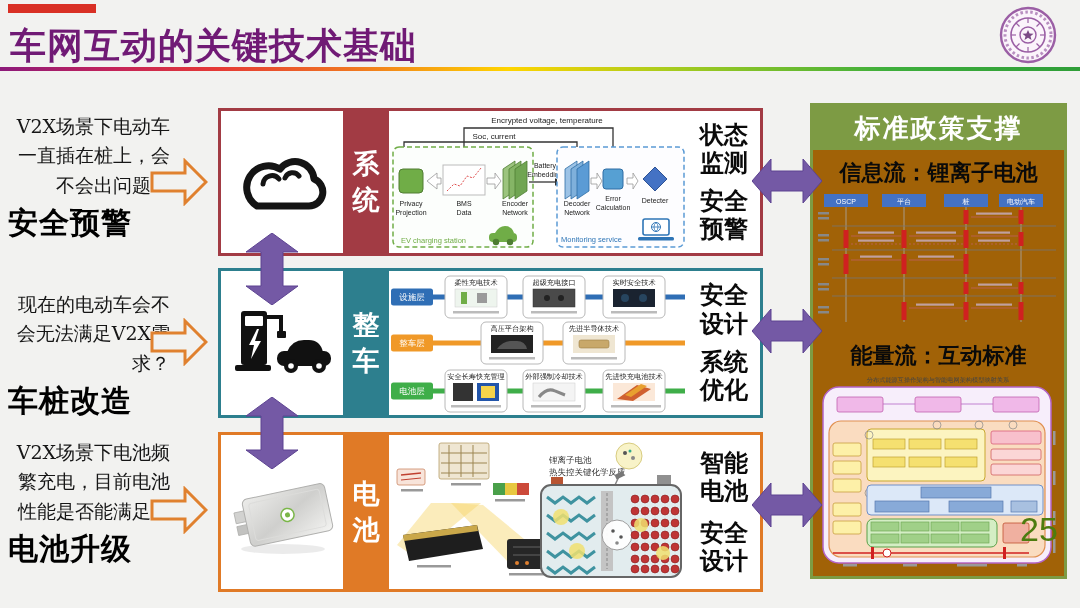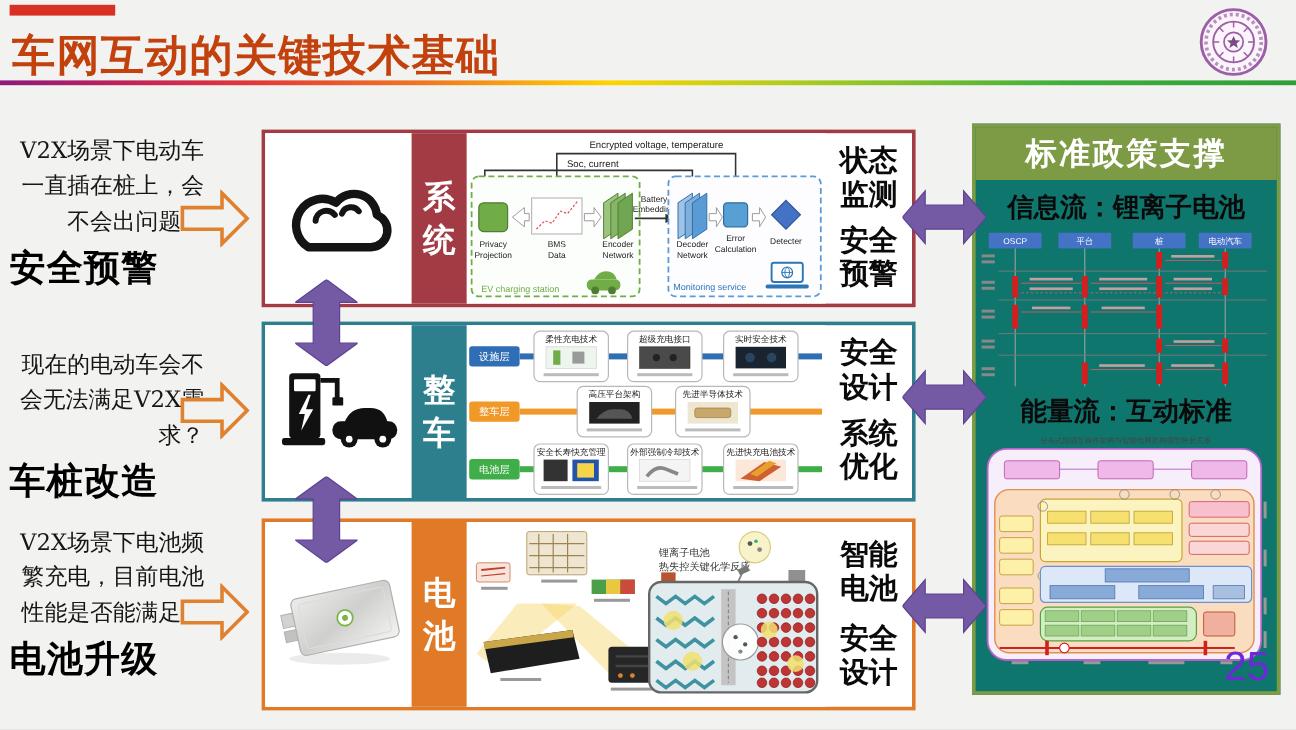--- a/index.html
+++ b/index.html
@@ -1,21 +1,21 @@
 <!DOCTYPE html>
 <html><head>
 <meta charset="utf-8">
 <style>
   html,body{margin:0;padding:0;background:#dcdcda;}
   .stage{position:relative;width:1080px;height:608px;background:#f2f2f0;overflow:hidden;
          font-family:"Liberation Sans",sans-serif;}
   .abs{position:absolute;}
   
   .red-bar{left:8px;top:4px;width:88px;height:9px;background:#d93025;}
-  .slide-title{left:10px;top:22px;font-size:36px;font-weight:900;color:#c2410c;letter-spacing:1px;}
+  .slide-title{left:10px;top:22px;font-size:36px;font-weight:900;color:#701a75;letter-spacing:1px;}
   .title-underline{left:0;top:67px;width:1080px;height:4px;
     background:linear-gradient(90deg,#8c1a7a 0%,#c2225b 10%,#e53935 20%,#f07820 33%,#ffd400 47%,#a8cc1e 62%,#3faf3c 82%,#2f9e38 100%);}
   
   .question{left:8px;width:162px;color:#161616;}
   .q-text{font-family:"DejaVu Serif","Liberation Serif",serif;font-size:19px;line-height:1.55;text-align:right;}
   .q-key{font-size:30px;font-weight:bold;color:#000;margin-top:3px;letter-spacing:1px;}
   
   .row{left:218px;width:545px;background:#fff;display:flex;box-sizing:border-box;}
   .row-system{top:108px;height:148px;border:3px solid #a23b44;}
   .row-vehicle{top:268px;height:150px;border:3px solid #2d7f8e;}
@@ -23,26 +23,26 @@
   .icon-cell{width:122px;display:flex;align-items:center;justify-content:center;background:#fff;}
   .label-bar{width:46px;display:flex;align-items:center;justify-content:center;color:#fff;
              font-size:27px;font-weight:bold;}
   .label-bar span{display:inline-block;width:1.1em;line-height:1.35;word-break:break-all;text-align:center;}
   .bar-system{background:#a23b44;} .bar-vehicle{background:#2d7f8e;} .bar-battery{background:#e07a26;}
   .diagram-cell{flex:1;position:relative;background:#fff;}
   .outcome-cell{width:72px;display:flex;flex-direction:column;justify-content:space-evenly;
                 align-items:center;font-weight:bold;font-size:24px;line-height:1.18;color:#0a0a0a;}
   .outcome-cell span{display:block;width:2em;text-align:center;}
   
-  .panel{left:810px;top:103px;width:257px;height:476px;background:#0f766e;border:3px solid #7d9b44;
+  .panel{left:810px;top:103px;width:257px;height:476px;background:#a16207;border:3px solid #7d9b44;
          box-sizing:border-box;}
   .panel-header{height:44px;background:#7d9b44;color:#fff;font-size:26px;font-weight:bold;
                 display:flex;align-items:center;justify-content:center;letter-spacing:2px;}
   .flow-title{text-align:center;font-size:22px;font-weight:bold;color:#0a0a0a;margin-top:8px;}
-  .page-num{left:1020px;top:537px;font-size:34px;color:#6d28d9;}
+  .page-num{left:1020px;top:510px;font-size:34px;color:#4d7c0f;}
   svg text{font-family:"Liberation Sans",sans-serif;}
 </style>
 </head>
 <body>
 
 <div class="stage">
 
   <div class="abs red-bar"></div>
   <div class="abs slide-title">车网互动的关键技术基础</div>
   <div class="abs title-underline"></div>
@@ -504,21 +504,21 @@
           <rect x="100" y="49.5" width="40" height="2.2"></rect>
           <rect x="162" y="49.5" width="32" height="2.2"></rect>
         <rect x="44" y="65.5" width="32" height="2.2"></rect>
           <rect x="102" y="65.5" width="36" height="2.2"></rect>
         <rect x="162" y="93.5" width="34" height="2.2"></rect>
         <rect x="100" y="113.5" width="38" height="2.2"></rect>
           <rect x="160" y="113.5" width="36" height="2.2"></rect>
       </g>
     </svg>
 
-    <div class="flow-title" style="margin-top:0;">能量流：互动标准</div>
+    <div class="flow-title" style="margin-top:13px;">能量流：互动标准</div>
 
     <svg width="243" height="198" viewBox="0 0 243 198" style="display:block;margin:2px auto 0;">
       <text x="121" y="9" font-size="6.2" fill="#444" text-anchor="middle">分布式能源互操作架构与智能电网架构模型映射关系</text>
       <rect x="6" y="14" width="228" height="176" rx="16" fill="#f7eefb" stroke="#b464c8" stroke-width="1.5"></rect>
       <line x1="42" y1="31" x2="198" y2="31" stroke="#b464c8" stroke-width="0.8"></line>
       <rect x="20" y="24" width="46" height="15" rx="2" fill="#f0b8e8" stroke="#c060b0" stroke-width="0.8"></rect>
       <rect x="98" y="24" width="46" height="15" rx="2" fill="#f0b8e8" stroke="#c060b0" stroke-width="0.8"></rect>
       <rect x="176" y="24" width="46" height="15" rx="2" fill="#f0b8e8" stroke="#c060b0" stroke-width="0.8"></rect>
       <rect x="12" y="48" width="216" height="136" rx="12" fill="#fadcc0" stroke="#e09050" stroke-width="1.2"></rect>
       <g fill="#fdf0a8" stroke="#c8a040" stroke-width="0.8">

